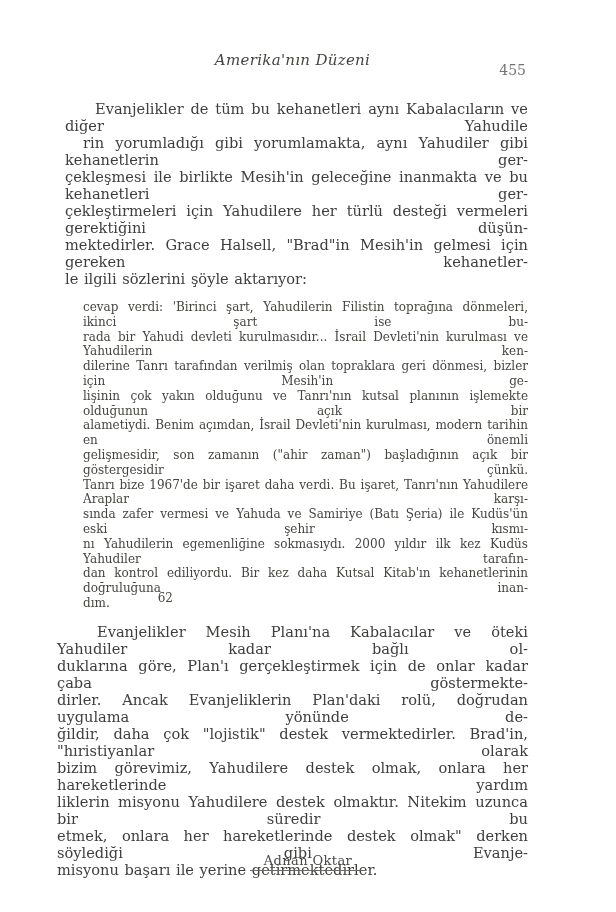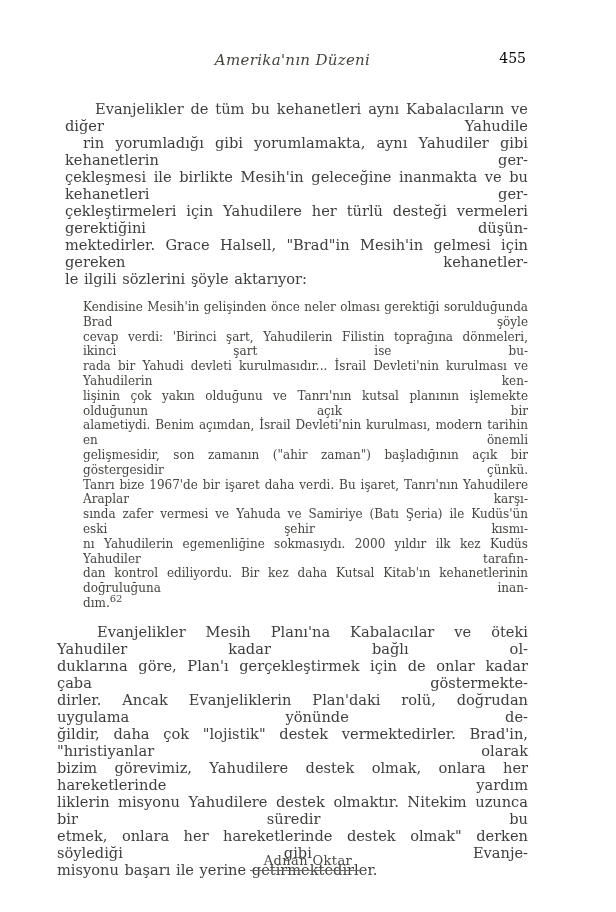--- a/index.html
+++ b/index.html
@@ -22,24 +22,24 @@
   }
   .running-head .title {
     font-style: italic;
     font-size: 15px;
     letter-spacing: 0.3px;
     color: #45443f;
   }
   .running-head .pagenum {
     position: absolute;
     right: 2px;
-    top: 0;
+    top: 12px;
     font-size: 14px;
     font-style: normal;
-    color: #000000;
+    color: #737373;
   }
   
   .tline {
     text-align: justify;
     text-align-last: justify;
     -moz-text-align-last: justify;
     white-space: normal;
   }
   .body-par .tline {
     font-size: 14.6px;
@@ -61,23 +61,24 @@
   .quote-block .tline,
   .quote-block .qlast {
     font-size: 12px;
     line-height: 14.8px;
     word-spacing: 0.5px;
   }
   .qlast {
     text-align: left;
   }
   .qlast sup {
-    font-size: 10px;
+    font-size: 12px;
     vertical-align: super;
     line-height: 0;
+    margin-left: 48px;
   }
 
   .para1  { margin-top: 32px; margin-left: 8px; }
   .quote1 { margin-top: 13px; }
   .para2  { margin-top: 12px; }
 
   
   .footer {
     position: absolute;
     top: 850px;
@@ -108,23 +109,23 @@
       <div class="tline">Evanjelikler de tüm bu kehanetleri aynı Kabalacıların ve diğer Yahudile</div>
       <div class="tline">rin yorumladığı gibi yorumlamakta, aynı Yahudiler gibi kehanetlerin ger-</div>
       <div class="tline">çekleşmesi ile birlikte Mesih'in geleceğine inanmakta ve bu kehanetleri ger-</div>
       <div class="tline">çekleştirmeleri için Yahudilere her türlü desteği vermeleri gerektiğini düşün-</div>
       <div class="tline">mektedirler. Grace Halsell, "Brad"in Mesih'in gelmesi için gereken kehanetler-</div>
       <div class="tline">le ilgili sözlerini şöyle aktarıyor:</div>
     </div>
 
   <div class="quote-block quote1">
     <div>
-        <div class="tline">Kendisine Mesih'in gelişinden önce neler olması gerektiği sorulduğunda Brad şöyle</div>
         <div class="tline">cevap verdi: 'Birinci şart, Yahudilerin Filistin toprağına dönmeleri, ikinci şart ise bu-</div>
         <div class="tline">rada bir Yahudi devleti kurulmasıdır... İsrail Devleti'nin kurulması ve Yahudilerin ken-</div>
+        <div class="tline">dilerine Tanrı tarafından verilmiş olan topraklara geri dönmesi, bizler için Mesih'in ge-</div>
         <div class="tline">lişinin çok yakın olduğunu ve Tanrı'nın kutsal planının işlemekte olduğunun açık bir</div>
         <div class="tline">alametiydi. Benim açımdan, İsrail Devleti'nin kurulması, modern tarihin en önemli</div>
         <div class="tline">gelişmesidir, son zamanın ("ahir zaman") başladığının açık bir göstergesidir çünkü.</div>
         <div class="tline">Tanrı bize 1967'de bir işaret daha verdi. Bu işaret, Tanrı'nın Yahudilere Araplar karşı-</div>
         <div class="tline">sında zafer vermesi ve Yahuda ve Samiriye (Batı Şeria) ile Kudüs'ün eski şehir kısmı-</div>
         <div class="tline">nı Yahudilerin egemenliğine sokmasıydı. 2000 yıldır ilk kez Kudüs Yahudiler tarafın-</div>
         <div class="tline">dan kontrol ediliyordu. Bir kez daha Kutsal Kitab'ın kehanetlerinin doğruluğuna inan-</div>
       </div>
     <div class="qlast">
       <span>dım.</span><sup>62</sup>

